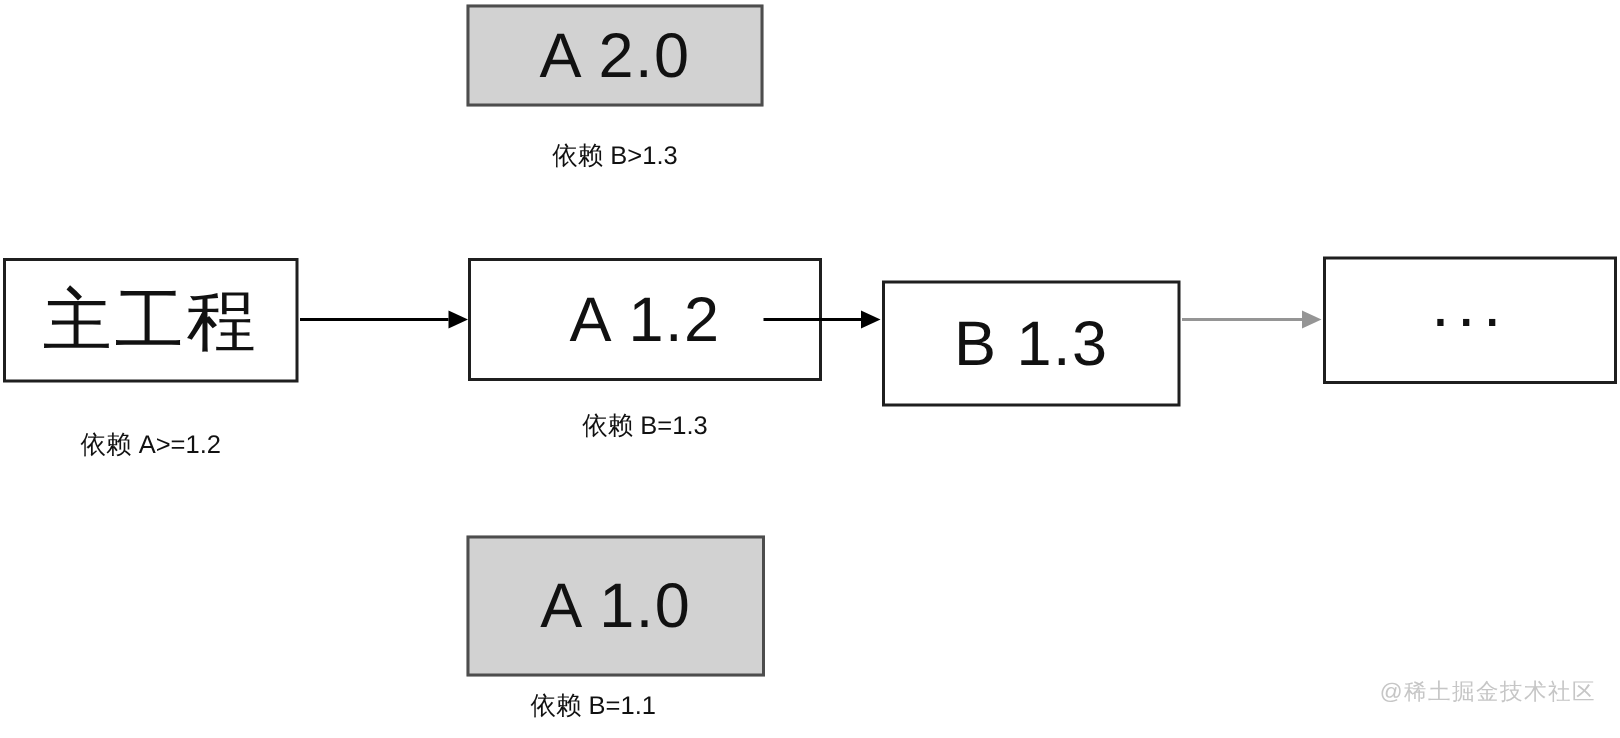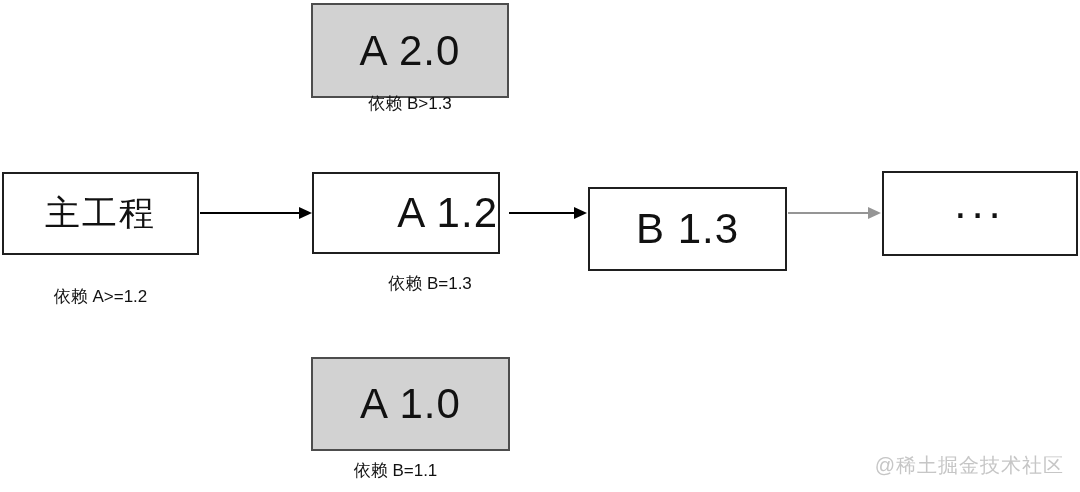--- a/index.html
+++ b/index.html
@@ -31,21 +31,21 @@
     background:var(--fill-white);
     color:var(--text);
     font-size:42px;
     letter-spacing:1px;
     white-space:nowrap;
   }
   .node.gray{
     background:var(--fill-gray);
     border-color:var(--border-gray-node);
   }
-  .node.main-label{font-size:35px;letter-spacing:2px;}
+  .node.main-label{font-size:46px;letter-spacing:2px;}
   .node.dots span{
     transform:translateY(-11px);
     letter-spacing:5px;
     font-size:44px;
   }
   .caption{
     position:absolute;
     color:var(--text);
     font-size:17px;
     text-align:center;
@@ -67,47 +67,47 @@
     border-top:6px solid transparent;
     border-bottom:6px solid transparent;
     border-left:13px solid var(--arrow-black);
   }
   .arrow.gray .arrow-line{background:var(--arrow-gray);}
   .arrow.gray .arrow-head{border-left-color:var(--arrow-gray);}
   .watermark{
     position:absolute;
     right:16px;
     top:452px;
-    font-size:20px;
+    font-size:15px;
     color:var(--watermark);
     letter-spacing:1px;
     white-space:nowrap;
   }
 </style>
 </head>
 <body>
 
 <div class="canvas">
 
-  <div class="node gray" style="left:311px;top:3px;width:198px;height:95px;">
+  <div class="node gray" style="left:311px;top:3px;width:198px;height:68px;">
     <span>A 2.0</span>
   </div>
   <div class="caption" style="left:311px;top:92px;width:198px;">依赖 B&gt;1.3</div>
 
   <div class="node main-label" style="left:2px;top:172px;width:197px;height:83px;">
     <span>主工程</span>
   </div>
   <div class="caption" style="left:2px;top:285px;width:197px;">依赖 A&gt;=1.2</div>
 
   <div class="arrow" style="left:200px;top:206px;width:112px;">
     <div class="arrow-line"></div>
     <div class="arrow-head"></div>
   </div>
 
-  <div class="node" style="left:312px;top:172px;width:188px;height:82px;justify-content:flex-end;">
+  <div class="node" style="left:312px;top:172px;width:236px;height:82px;">
     <span>A 1.2</span>
   </div>
   <div class="caption" style="left:332px;top:272px;width:196px;">依赖 B=1.3</div>
 
   <div class="arrow" style="left:509px;top:206px;width:78px;">
     <div class="arrow-line"></div>
     <div class="arrow-head"></div>
   </div>
 
   <div class="node" style="left:588px;top:187px;width:199px;height:84px;">

